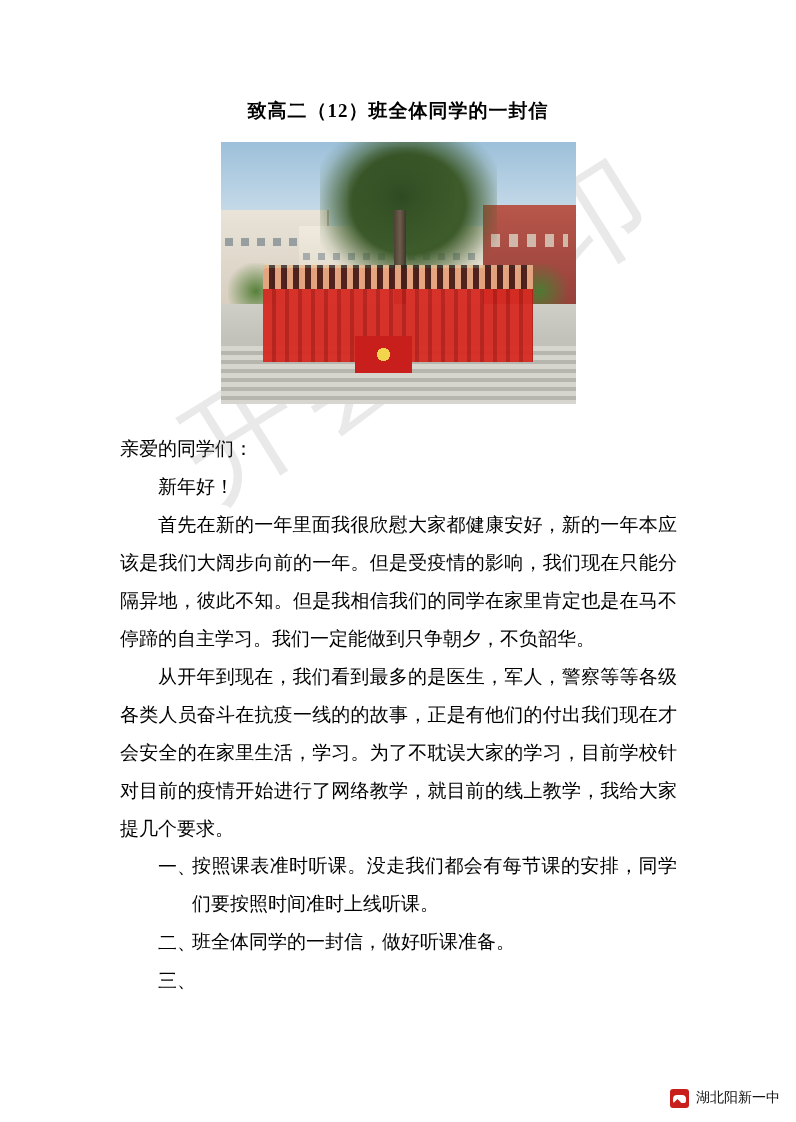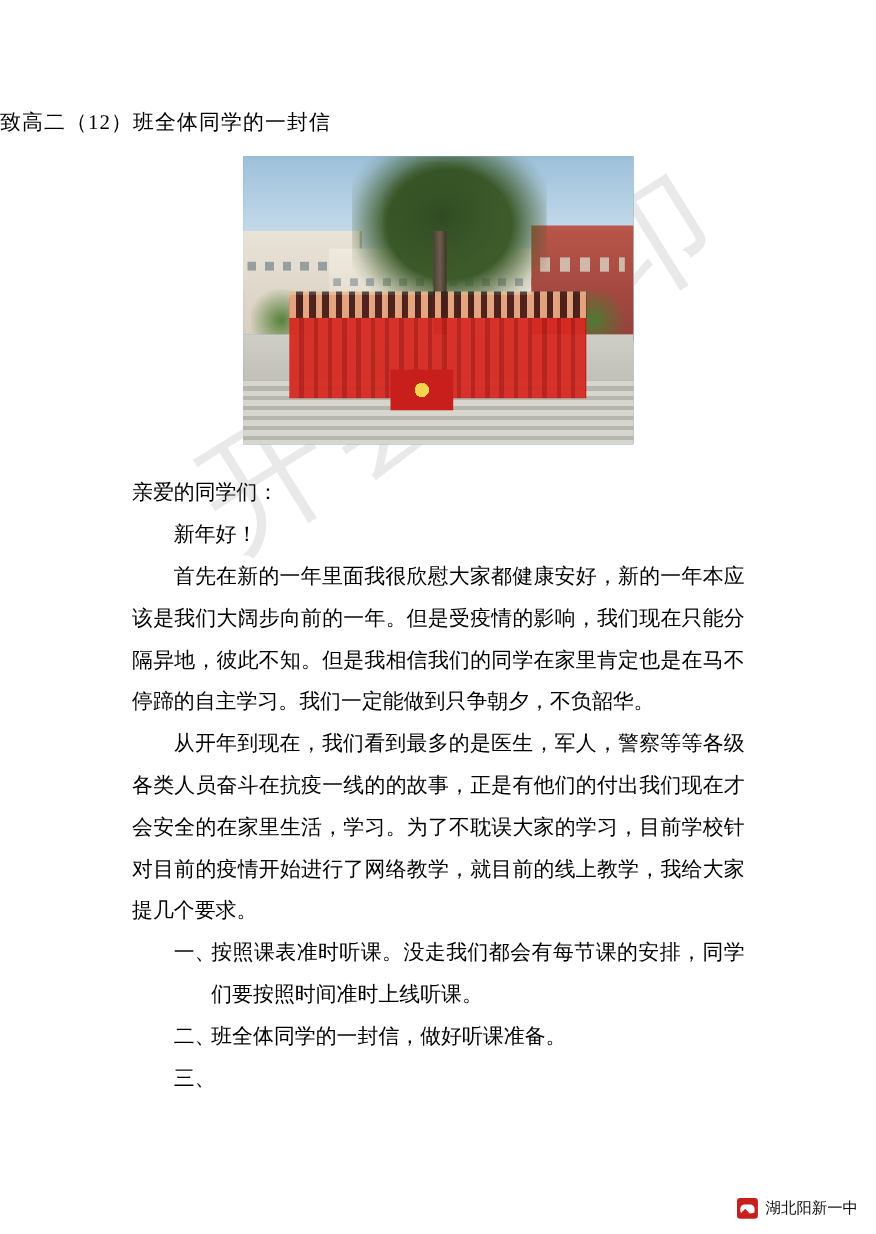--- a/index.html
+++ b/index.html
@@ -16,26 +16,27 @@
     overflow: hidden;
   }
   .page {
     position: relative;
     width: 796px;
     height: 1122px;
     box-sizing: border-box;
     padding: 0;
   }
   .doc-title {
+    text-align: center;
     font-size: 19px;
     letter-spacing: 1px;
     margin: 0;
     padding-top: 98px;
     font-family: "Liberation Serif", "DejaVu Serif", serif;
-    font-weight: 400;
+    font-weight: 700;
   }
 
   
   .photo-wrap {
     width: 355px;
     height: 262px;
     margin: 18px auto 0 auto;
     position: relative;
     overflow: hidden;
     background: #7da4c4;
@@ -185,21 +186,21 @@
     pointer-events: none;
     letter-spacing: 6px;
   }
 
   
   .footer-badge {
     position: absolute;
     right: 16px;
     bottom: 14px;
     display: flex;
-    align-items: center;
+    align-items: flex-start;
     gap: 7px;
     font-size: 14px;
     color: #111;
     font-family: "Liberation Sans", sans-serif;
   }
   .badge-icon {
     width: 19px;
     height: 19px;
     background: #c81f1c;
     border-radius: 3px;

